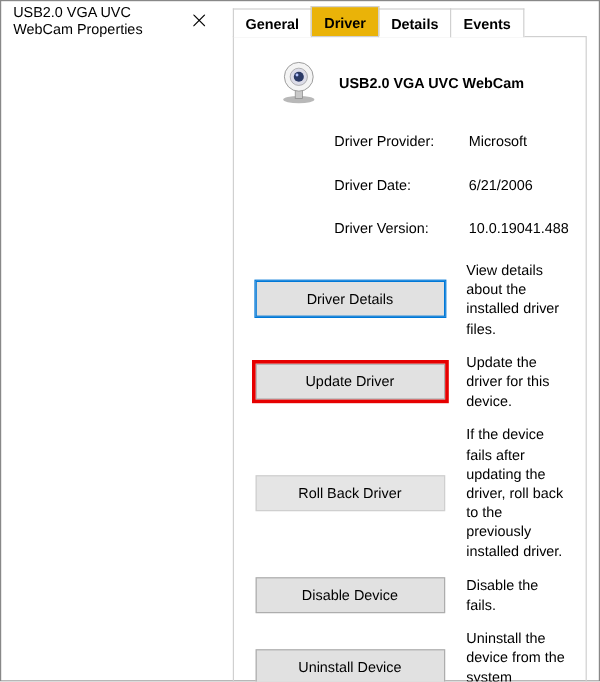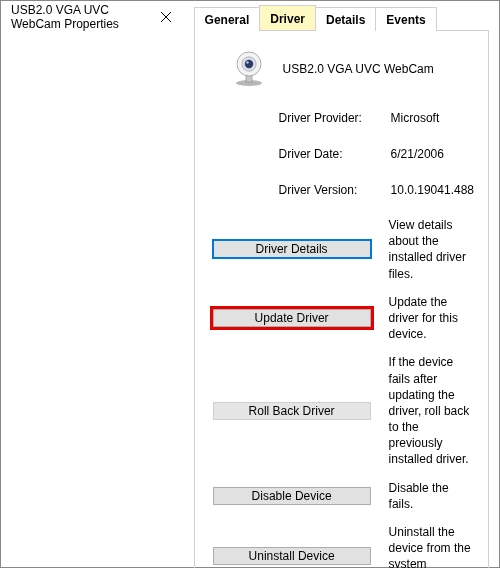--- a/index.html
+++ b/index.html
@@ -53,41 +53,42 @@
     padding: 5px 10px 4px 10px;
     font-size: 12px;
     background: #fff;
     border: 1px solid #d0d0d0;
     border-bottom: none;
     margin-right: -1px;
     position: relative;
     top: 1px;
   }
   .tab.active {
-    background: #fef9c3;
+    background: #eab308;
     border-color: #d0d0d0;
     top: 0;
     padding-top: 6px;
     z-index: 3;
   }
   .tab.inactive {
     background: #fff;
   }
   .tabpanel {
     border: 1px solid #d0d0d0;
     flex: 1;
     padding: 16px 14px 12px 14px;
     position: relative;
     z-index: 1;
   }
   .device-header {
     display: flex;
     align-items: center;
     gap: 16px;
     margin: 4px 0 24px 22px;
+    font-weight: bold;
   }
   .device-icon {
     width: 36px;
     height: 36px;
   }
   .device-name {
     font-size: 12px;
   }
   .props {
     display: grid;
@@ -100,21 +101,21 @@
   .props .value { font-size: 12px; }
   .actions {
     display: grid;
     grid-template-columns: 158px 1fr;
     row-gap: 12px;
     column-gap: 18px;
     align-items: center;
     margin-left: 4px;
   }
   .btn {
-    height: 18px;
+    height: 30px;
     background: #e1e1e1;
     border: 1px solid #adadad;
     font-family: inherit;
     font-size: 12px;
     display: flex;
     align-items: center;
     justify-content: center;
     padding: 0;
   }
   .btn.focus-outline {

